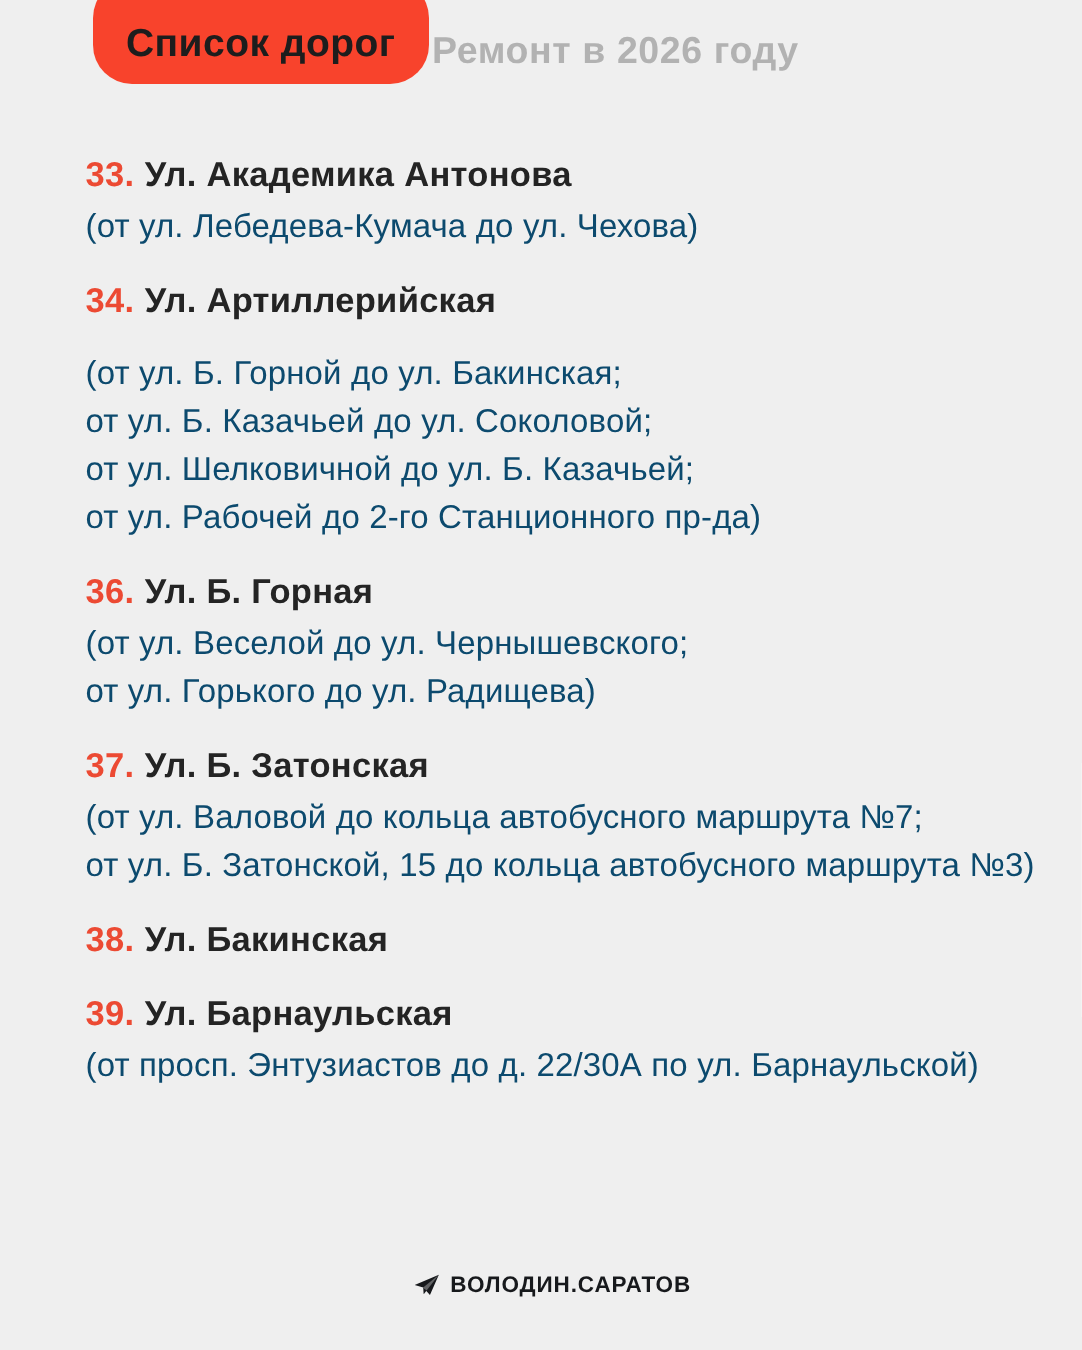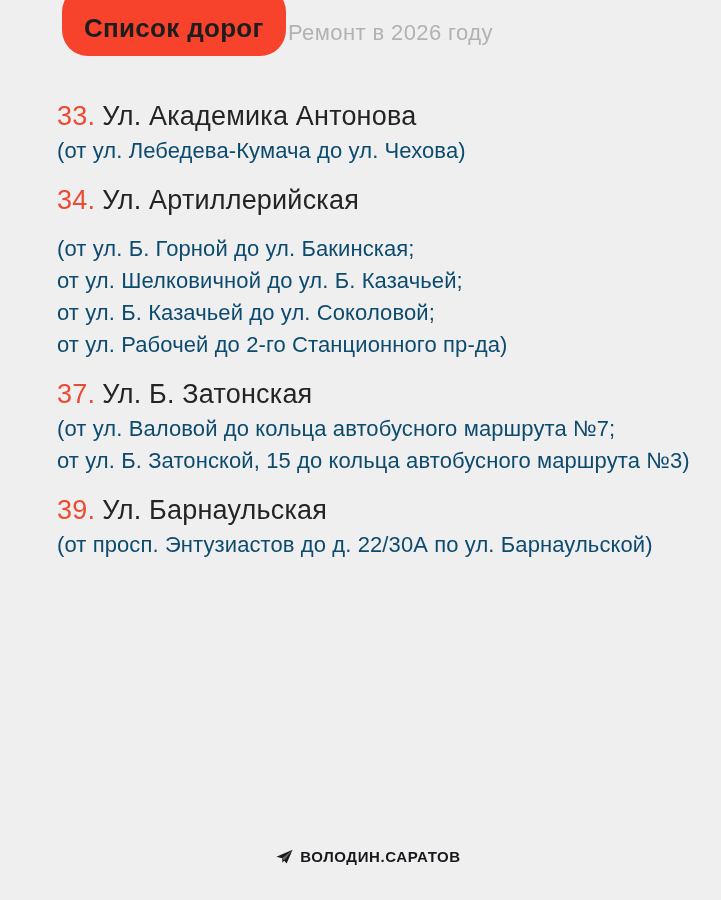--- a/index.html
+++ b/index.html
@@ -33,41 +33,41 @@
     font-size: 26px;
     font-weight: 700;
     color: #1d1d1d;
     letter-spacing: 0.3px;
     white-space: nowrap;
   }
   .header-subtitle {
     position: absolute;
     left: 288px;
     top: 20px;
-    font-size: 22px;
-    font-weight: 400;
+    font-size: 25px;
+    font-weight: 700;
     color: #b2b2b2;
     letter-spacing: 0.4px;
     white-space: nowrap;
   }
 
   
   .road-list {
     position: absolute;
     top: 100px;
     left: 57px;
     right: 6px;
   }
   .road-item {
     margin: 0 0 17px 0;
   }
   .road-heading {
     margin: 0 0 3px 0;
-    font-size: 27px;
-    font-weight: 400;
+    font-size: 23px;
+    font-weight: 700;
     line-height: 32px;
     color: #242424;
     letter-spacing: 0.2px;
     white-space: nowrap;
   }
   .road-number {
     color: #ec4a33;
     margin-right: 7px;
   }
   .road-detail {
@@ -124,34 +124,46 @@
     </section>
 
     <section class="road-item">
       <h2 class="road-heading">
         <span class="road-number">34.</span><span class="road-title">Ул. Артиллерийская</span>
       </h2>
     </section>
 
     <section class="road-item">
       <p class="road-detail">(от ул. Б. Горной до ул. Бакинская;</p>
+      <p class="road-detail">от ул. Б. Казачьей до ул. Соколовой;</p>
       <p class="road-detail">от ул. Шелковичной до ул. Б. Казачьей;</p>
-      <p class="road-detail">от ул. Б. Казачьей до ул. Соколовой;</p>
       <p class="road-detail">от ул. Рабочей до 2-го Станционного пр-да)</p>
     </section>
 
+    <section class="road-item">
+      <h2 class="road-heading">
+        <span class="road-number">36.</span><span class="road-title">Ул. Б. Горная</span>
+      </h2>
+      <p class="road-detail">(от ул. Веселой до ул. Чернышевского;</p>
+      <p class="road-detail">от ул. Горького до ул. Радищева)</p>
+    </section>
 
     <section class="road-item">
       <h2 class="road-heading">
         <span class="road-number">37.</span><span class="road-title">Ул. Б. Затонская</span>
       </h2>
       <p class="road-detail">(от ул. Валовой до кольца автобусного маршрута №7;</p>
       <p class="road-detail">от ул. Б. Затонской, 15 до кольца автобусного маршрута №3)</p>
     </section>
 
+    <section class="road-item">
+      <h2 class="road-heading">
+        <span class="road-number">38.</span><span class="road-title">Ул. Бакинская</span>
+      </h2>
+    </section>
 
     <section class="road-item">
       <h2 class="road-heading">
         <span class="road-number">39.</span><span class="road-title">Ул. Барнаульская</span>
       </h2>
       <p class="road-detail">(от просп. Энтузиастов до д. 22/30А по ул. Барнаульской)</p>
     </section>
 
   </main>
 

